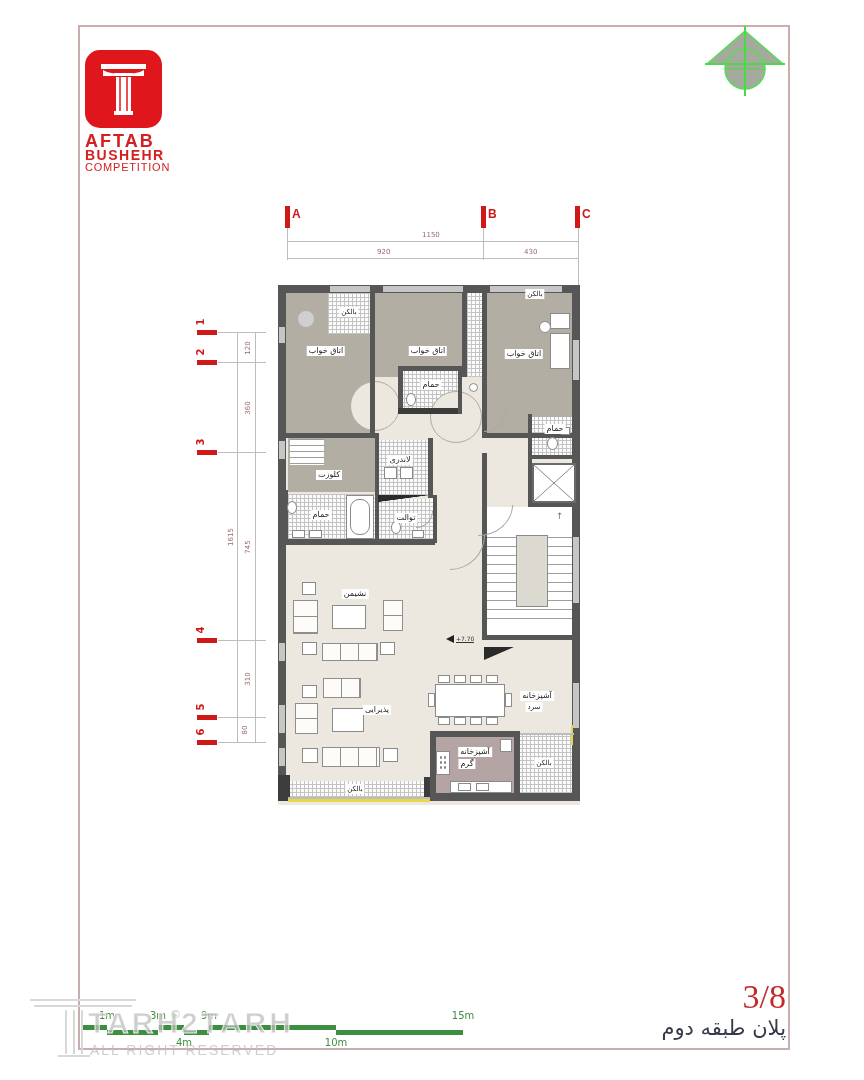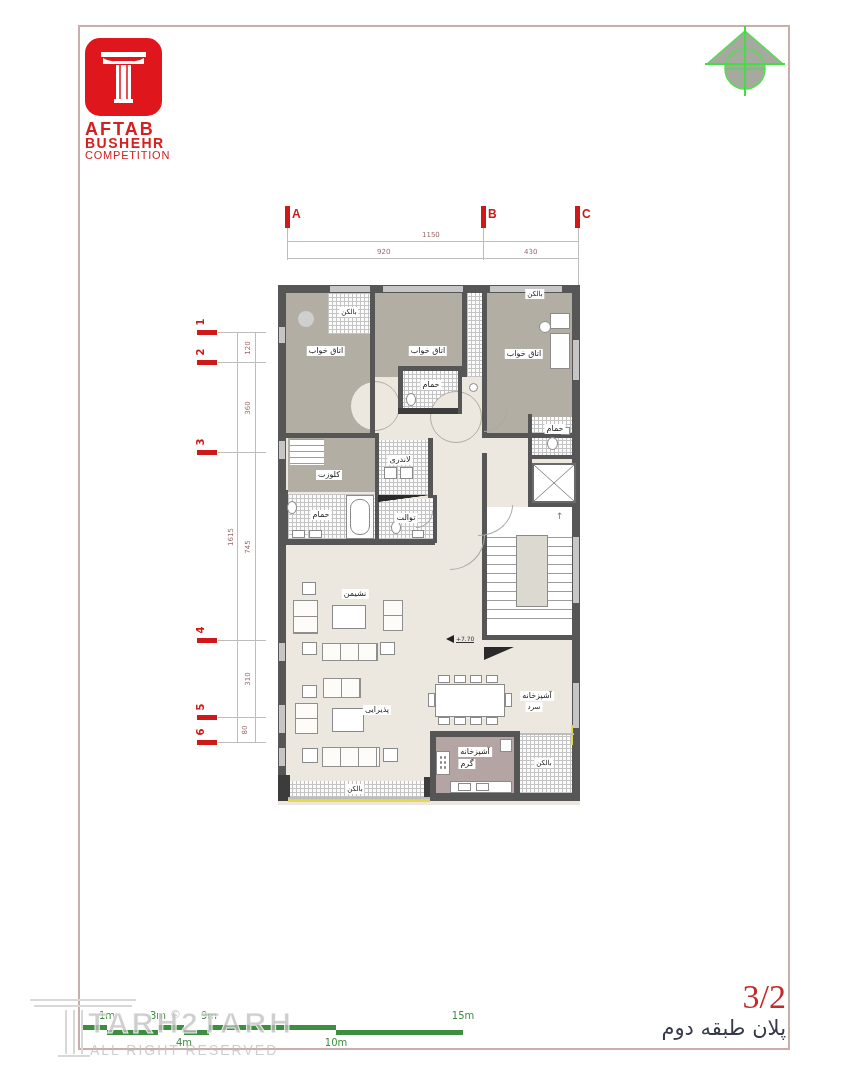--- a/index.html
+++ b/index.html
@@ -36,21 +36,21 @@
   .logo-text{position:absolute;color:#d42020;font-family:"Liberation Sans",sans-serif;}
   .wm{color:rgba(190,190,190,0.75);font-family:"Liberation Sans",sans-serif;font-weight:bold;}
 </style>
 </head>
 <body>
 
 <div id="sheet">
 
   <div class="abs frame" style="left:78px;top:25px;width:708px;height:1021px;"></div>
 
-  <div class="abs" style="left:85px;top:38px;width:120px;height:130px;">
+  <div class="abs" style="left:85px;top:50px;width:120px;height:130px;">
     <div class="abs" style="left:0;top:0;width:77px;height:78px;background:#e0161d;border-radius:15px;">
       <svg width="77" height="78" viewBox="0 0 77 78" style="position:absolute;left:0;top:0;">
         <rect x="16" y="14" width="45" height="5" fill="#fff"></rect>
         <path d="M18 20 Q24 24 30 23 L47 23 Q53 24 59 20 L59 26 L18 26 Z" fill="#fff"></path>
         <rect x="31" y="27" width="15" height="34" fill="#fff"></rect>
         <line x1="35" y1="27" x2="35" y2="61" stroke="#e0161d" stroke-width="1.5"></line>
         <line x1="42" y1="27" x2="42" y2="61" stroke="#e0161d" stroke-width="1.5"></line>
         <rect x="29" y="61" width="19" height="4" fill="#fff"></rect>
       </svg>
     </div>
@@ -312,16 +312,16 @@
     <div class="scalebarseg" style="left:82px;top:1025px;width:25px;"></div>
     <div class="scalebarseg" style="left:158px;top:1025px;width:26px;"></div>
     <div class="scalebarseg" style="left:209px;top:1025px;width:127px;"></div>
     <div class="scalebarseg" style="left:107px;top:1030px;width:51px;"></div>
     <div class="scalebarseg" style="left:184px;top:1030px;width:25px;"></div>
     <div class="scalebarseg" style="left:336px;top:1030px;width:127px;"></div>
     <div class="greenlab" style="left:184px;top:1037px;">4m</div>
     <div class="greenlab" style="left:336px;top:1037px;">10m</div>
   </div>
 
-  <div style="position:absolute;right:78px;top:980px;font-family:'Liberation Serif',serif;font-size:34px;color:#c32a2a;line-height:34px;">3/2</div>
+  <div style="position:absolute;right:78px;top:980px;font-family:'Liberation Serif',serif;font-size:34px;color:#c32a2a;line-height:34px;">3/8</div>
   <div style="position:absolute;right:78px;top:1014px;font-family:'DejaVu Sans',sans-serif;font-size:21px;color:#363a48;line-height:28px;">پلان طبقه دوم</div>
 
 </div>
 
 </body></html>

